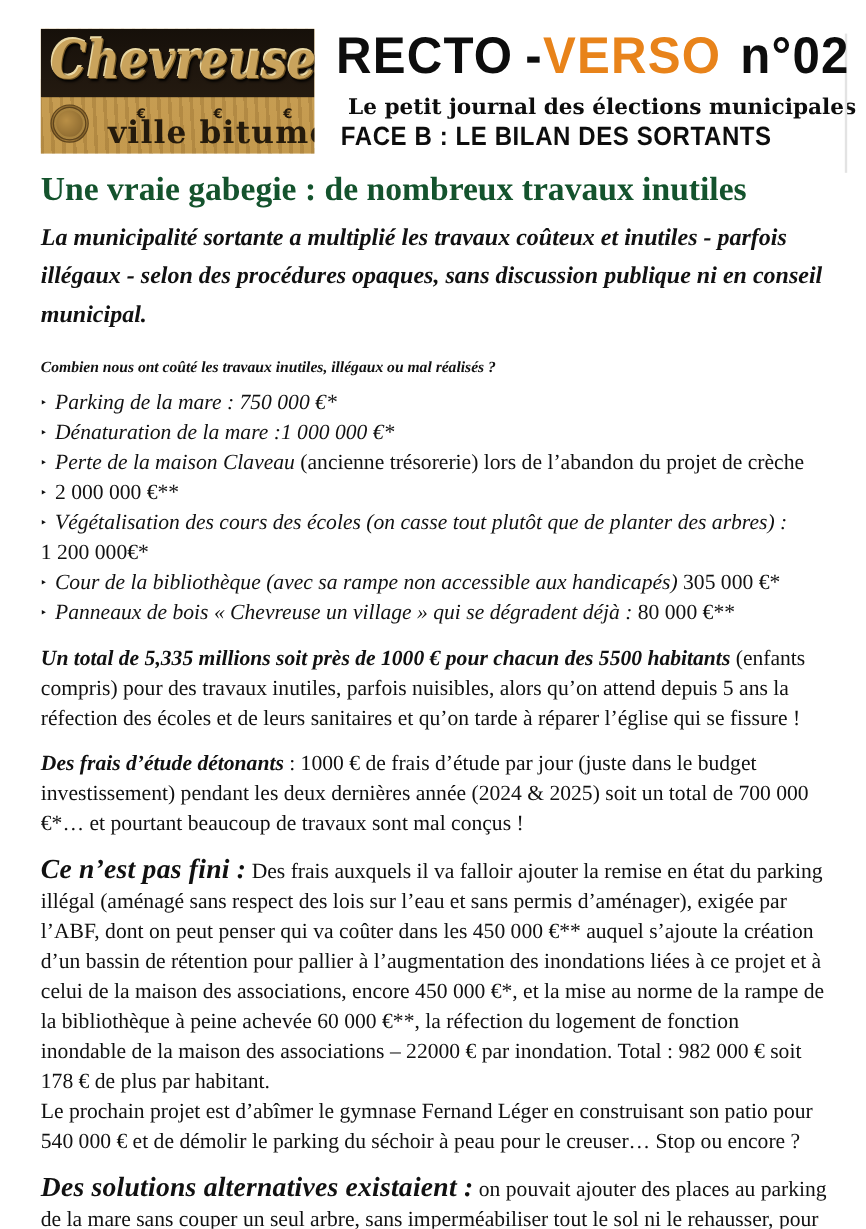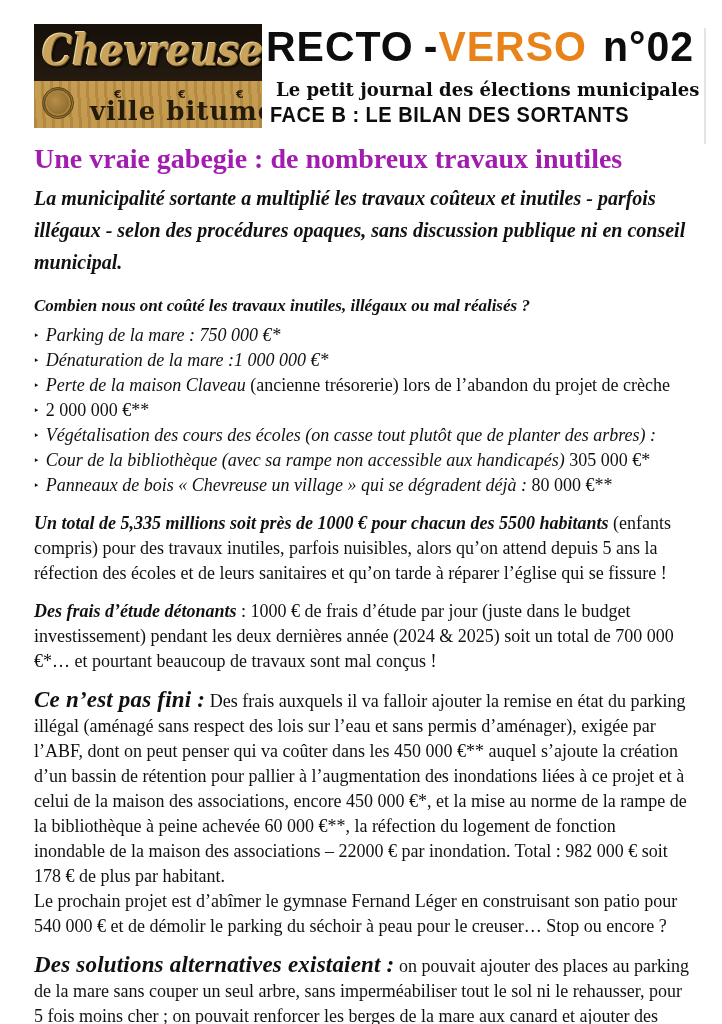--- a/index.html
+++ b/index.html
@@ -45,47 +45,47 @@
     color:#241a0c;letter-spacing:1px;
   }
   .euro{
     position:absolute;font-size:11px;font-weight:bold;color:#241a0c;top:-9px;
     font-family:"DejaVu Sans", sans-serif;
   }
   .euro.e1{left:24px;} .euro.e2{left:88px;} .euro.e3{left:146px;}
   .logo-sub-wrap{position:relative;display:inline-block;}
 
   
-  .masthead{padding-left:4px;flex:1;}
+  .masthead{padding-left:18px;flex:1;}
   .masthead-title{
     font-family:"Liberation Sans", sans-serif;font-weight:800;
     font-size:41px;line-height:1.05;letter-spacing:1px;white-space:nowrap;
     color:#0d0d0d;transform:scaleY(1.05);transform-origin:top left;
   }
   .masthead-title .dash{margin-left:10px;}
   .masthead-title .num{margin-left:16px;}
   .masthead-sub1{
     font-family:"DejaVu Serif", serif;font-weight:bold;font-size:18px;
     margin-top:12px;padding-left:10px;color:#0d0d0d;white-space:nowrap;
   }
   .masthead-sub2{
     font-family:"Liberation Sans", sans-serif;font-weight:800;font-size:20px;
     letter-spacing:.5px;margin-top:2px;padding-left:4px;color:#0d0d0d;white-space:nowrap;
     transform:scaleY(1.1);transform-origin:top left;
   }
 
   
   .headline{
-    font-size:28px;font-weight:bold;margin:14px 0 0 0;line-height:34px;color:#a21caf;
+    font-size:28px;font-weight:bold;margin:14px 0 0 0;line-height:34px;color:#14532d;
   }
   .lede{
     margin:6px 0 0 0;font-size:20px;font-weight:bold;font-style:italic;line-height:32px;
   }
   .section-heading{
-    margin:14px 0 0 0;font-size:17px;font-weight:bold;font-style:italic;line-height:28px;
+    margin:14px 0 0 0;font-size:13px;font-weight:bold;font-style:italic;line-height:28px;
   }
   .bullets{margin-top:3px;}
   .bullet-line{font-size:18px;line-height:25px;}
   .marker{font-size:13px;margin-right:7px;vertical-align:1px;}
   .marker:empty{margin-right:0;}
   .it{font-style:italic;}
   .para{margin:13px 0 0 0;font-size:18px;line-height:25px;}
   .lead{font-weight:bold;font-style:italic;}
   .big-lead{font-size:23px;letter-spacing:.2px;margin-top:47px;}
 </style>
@@ -127,20 +127,21 @@
   <p class="lede">La municipalité sortante a multiplié les travaux coûteux et inutiles - parfois illégaux - selon des procédures opaques, sans discussion publique ni en conseil municipal.</p>
 
   <h2 class="section-heading">Combien nous ont coûté les travaux inutiles, illégaux ou mal réalisés ?</h2>
 
   <div class="bullets">
     <div class="bullet-line"><span class="marker">‣</span><span class="it">Parking de la mare : 750 000 €*</span><span></span></div>
     <div class="bullet-line"><span class="marker">‣</span><span class="it">Dénaturation de la mare :1 000 000  €*</span><span></span></div>
     <div class="bullet-line"><span class="marker">‣</span><span class="it">Perte de la maison Claveau</span><span> (ancienne trésorerie) lors de l’abandon du projet de crèche</span></div>
     <div class="bullet-line"><span class="marker">‣</span><span class="it"></span><span>2 000 000 €**</span></div>
     <div class="bullet-line"><span class="marker">‣</span><span class="it">Végétalisation des cours des écoles (on casse tout plutôt que de planter des arbres) :</span><span></span></div>
+    <div class="bullet-line"><span class="marker"></span><span class="it"></span><span>1 200 000€*</span></div>
     <div class="bullet-line"><span class="marker">‣</span><span class="it">Cour de la bibliothèque (avec sa rampe non accessible aux handicapés)</span><span> 305 000 €*</span></div>
     <div class="bullet-line"><span class="marker">‣</span><span class="it">Panneaux de bois « Chevreuse un village » qui se dégradent déjà :</span><span> 80 000 €**</span></div>
   </div>
 
   <p class="para"><span class="lead">Un total de 5,335 millions soit près de 1000 € pour chacun des 5500 habitants</span><span> (enfants compris) pour des travaux inutiles, parfois nuisibles, alors qu’on attend depuis 5 ans la réfection des écoles et de leurs sanitaires et qu’on tarde à réparer l’église qui se fissure !</span></p>
 
   <p class="para"><span class="lead">Des frais d’étude détonants</span><span> : 1000 € de frais d’étude par jour (juste dans le budget investissement) pendant les deux dernières année (2024 &amp; 2025) soit un total de 700 000 €*… et pourtant beaucoup de travaux sont mal conçus !</span></p>
 
   <p class="para"><span class="lead big-lead">Ce n’est pas fini :</span><span> Des frais auxquels il va falloir ajouter la remise en état du parking illégal (aménagé sans respect des lois sur l’eau et sans permis d’aménager), exigée par l’ABF, dont on peut penser qui va coûter dans les 450 000 €** auquel s’ajoute la création d’un bassin de rétention pour pallier à l’augmentation des inondations liées à ce projet et à celui de la maison des associations, encore 450 000 €*, et la mise au norme de la rampe de la bibliothèque à peine achevée 60 000 €**, la réfection du logement de fonction inondable de la maison des associations – 22000 € par inondation. Total : 982 000 € soit 178 € de plus par habitant.</span><br><span>Le prochain projet est d’abîmer le gymnase Fernand Léger en construisant son patio pour 540 000 € et de démolir le parking du séchoir à peau pour le creuser… Stop ou encore ?</span></p>
 

